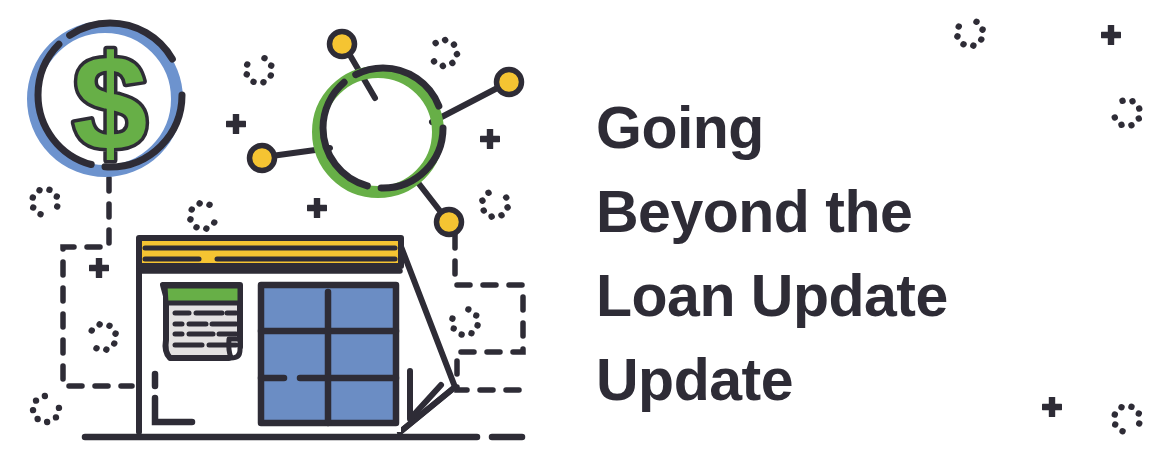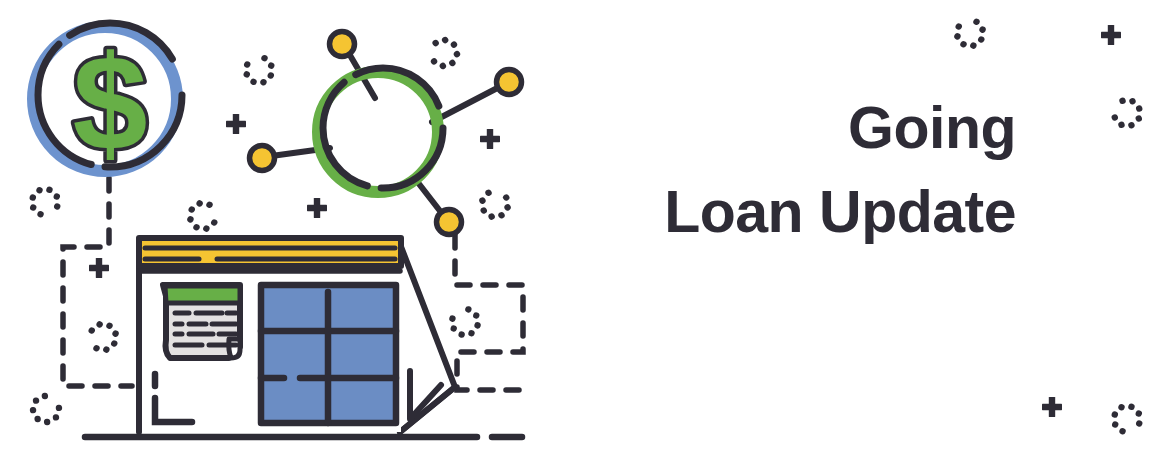--- a/index.html
+++ b/index.html
@@ -39,21 +39,20 @@
     color: #2e2c36;
     font-family: "Liberation Sans", sans-serif;
     font-size: 59px;
     font-weight: bold;
     line-height: 84px;
     letter-spacing: -0.5px;
   }
   #headline .hl-line {
     display: block;
     white-space: nowrap;
-    text-align: right;
   }
 </style>
 </head>
 <body>
 
 <div id="banner">
 
   <svg id="illustration" viewBox="0 0 585 466">
     <defs>
       <g id="dotcircle">
@@ -215,21 +214,23 @@
     </g>
 
     <g stroke="#2e2c36" stroke-width="6.5" stroke-linecap="round">
       <line x1="85" y1="437" x2="477" y2="437"></line>
       <line x1="492" y1="437" x2="522" y2="437"></line>
     </g>
   </svg>
 
   <div id="headline">
     <span class="hl-line">Going</span>
+    <span class="hl-line">Beyond the</span>
     <span class="hl-line">Loan Update</span>
+    <span class="hl-line">Update</span>
   </div>
 
   <svg id="decor-right" viewBox="0 0 240 466">
     <defs>
       <g id="dotcircle2">
         <circle cx="0" cy="-13" r="3.2"></circle>
         <circle cx="9.2" cy="-9.2" r="3.2"></circle>
         <circle cx="13" cy="0" r="3.2"></circle>
         <circle cx="9.2" cy="9.2" r="3.2"></circle>
         <circle cx="0" cy="13" r="3.2"></circle>

